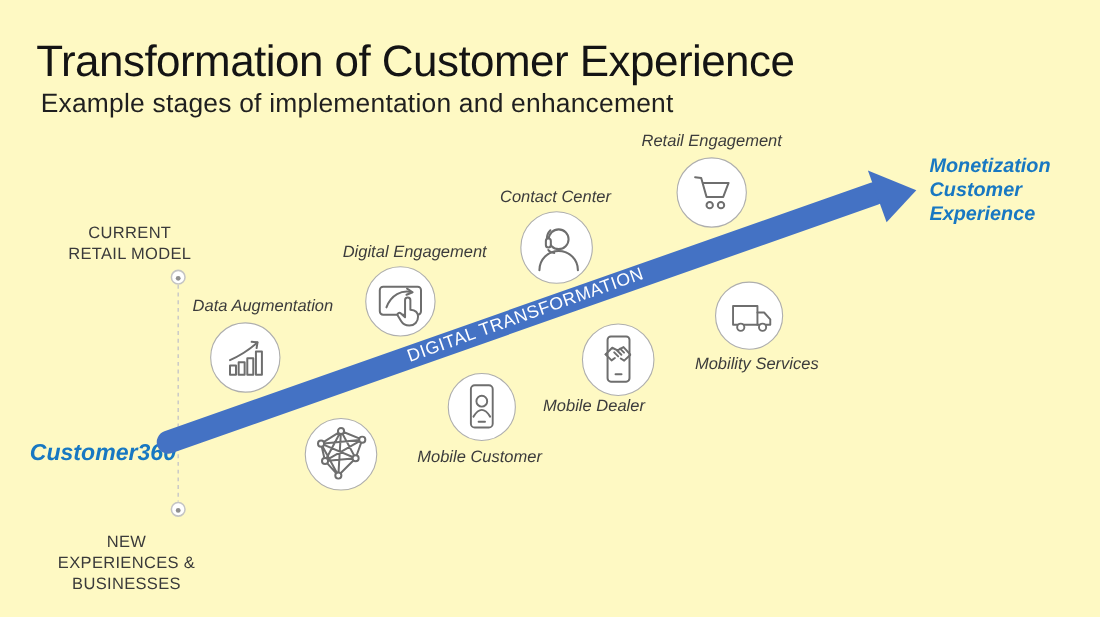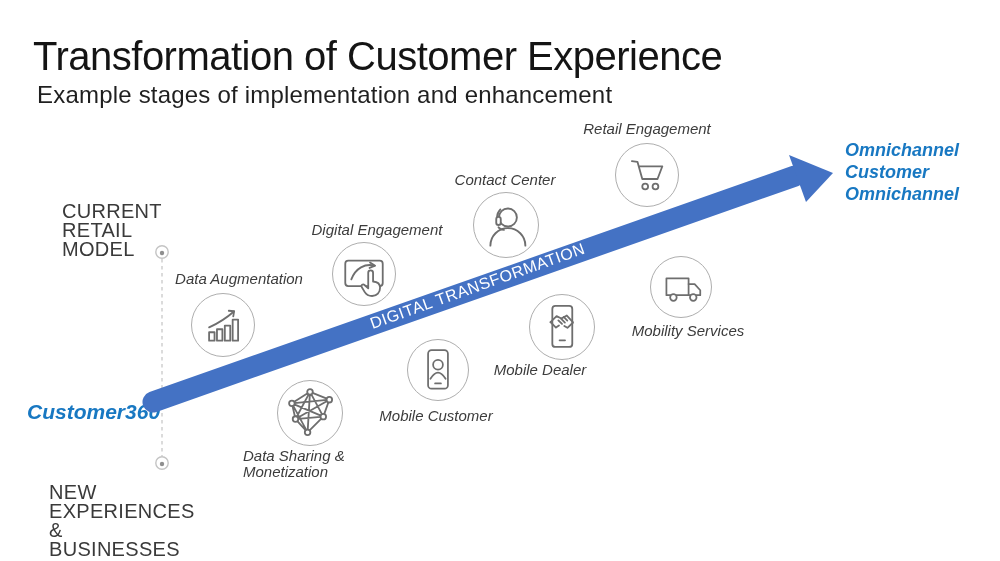--- a/index.html
+++ b/index.html
@@ -1,36 +1,36 @@
 <!DOCTYPE html>
 <html><head>
 <meta charset="utf-8">
 <style>
   * { margin: 0; padding: 0; box-sizing: border-box; }
   html, body { background: #e9e9e9; }
   .canvas {
     position: relative;
     width: 1000px; height: 561px;
-    background: #ffffff;
+    background: #fef9c3;
     overflow: hidden;
     font-family: "Liberation Sans", sans-serif;
   }
   .title {
     position: absolute; left: 33px; top: 34px;
     font-size: 40px; color: #141414; letter-spacing: -0.5px;
     font-weight: 400; white-space: nowrap;
   }
   .subtitle {
     position: absolute; left: 37px; top: 81px;
     font-size: 24px; color: #1f1f1f; letter-spacing: 0.2px;
     font-weight: 400; white-space: nowrap;
   }
   .caps-label {
-    position: absolute; 
-    font-size: 20px; color: #3a3a3a; letter-spacing: 0.3px;
+    position: absolute; text-align: center;
+    font-size: 15px; color: #3a3a3a; letter-spacing: 0.3px;
     line-height: 19px;
   }
   .caps-top { left: 62px; top: 202px; width: 112px; }
   .caps-bottom { left: 49px; top: 483px; width: 132px; }
   .blue-label {
     position: absolute; font-style: italic; color: #1878c2;
     font-weight: 600;
   }
   .blue-start { left: 27px; top: 400px; font-size: 21px; white-space: nowrap; }
   .blue-end { left: 845px; top: 139px; font-size: 18px; width: 120px; line-height: 22px; }
@@ -78,21 +78,21 @@
 
 <div class="canvas">
 
   <div class="title">Transformation of Customer Experience</div>
   <div class="subtitle">Example stages of implementation and enhancement</div>
 
   <div class="caps-label caps-top">CURRENT RETAIL MODEL</div>
   <div class="caps-label caps-bottom">NEW EXPERIENCES &amp; BUSINESSES</div>
 
   <div class="blue-label blue-start">Customer360</div>
-  <div class="blue-label blue-end">Omnichannel Customer Omnichannel</div>
+  <div class="blue-label blue-end">Monetization Customer Experience</div>
 
   <div class="stage-circle c-lead">
     <svg class="icon" width="58" height="58" viewBox="0 0 48 48">
       <rect x="12.5" y="30" width="4.5" height="7"></rect>
       <rect x="19" y="27.5" width="4.5" height="9.5"></rect>
       <rect x="25.5" y="24.5" width="4.5" height="12.5"></rect>
       <rect x="32" y="19.5" width="4.5" height="17.5"></rect>
       <path d="M12.5 26 C19 23 26 19 33 12.8"></path>
       <path d="M28.8 12.2 l4.4 0.4 -0.7 4.3"></path>
     </svg>
@@ -160,21 +160,20 @@
   <div class="stage-circle c-mobility">
     <svg class="icon" width="56" height="56" viewBox="0 0 48 48">
       <rect x="11.5" y="16.5" width="19" height="14.5"></rect>
       <path d="M30.5 21.5 h5.2 l4.8 5.3 v4.2 h-10"></path>
       <circle class="fillw" cx="17.5" cy="33" r="2.8"></circle>
       <circle class="fillw" cx="34.5" cy="33" r="2.8"></circle>
     </svg>
   </div>
 
   <div class="stage-label l-lead">Data Augmentation</div>
-  <div class="stage-label wrap l-data">Data Sharing &amp; Monetization</div>
   <div class="stage-label l-digital">Digital Engagement</div>
   <div class="stage-label l-mcustomer">Mobile Customer</div>
   <div class="stage-label l-contact">Contact Center</div>
   <div class="stage-label l-mdealer">Mobile Dealer</div>
   <div class="stage-label l-retail">Retail Engagement</div>
   <div class="stage-label l-mobility">Mobility Services</div>
 
   <svg class="overlay" viewBox="0 0 1000 561">
     <line x1="162" y1="259" x2="162" y2="456" stroke="#c8c8c8" stroke-width="1.3" stroke-dasharray="3.5 3.5"></line>
     <g>

